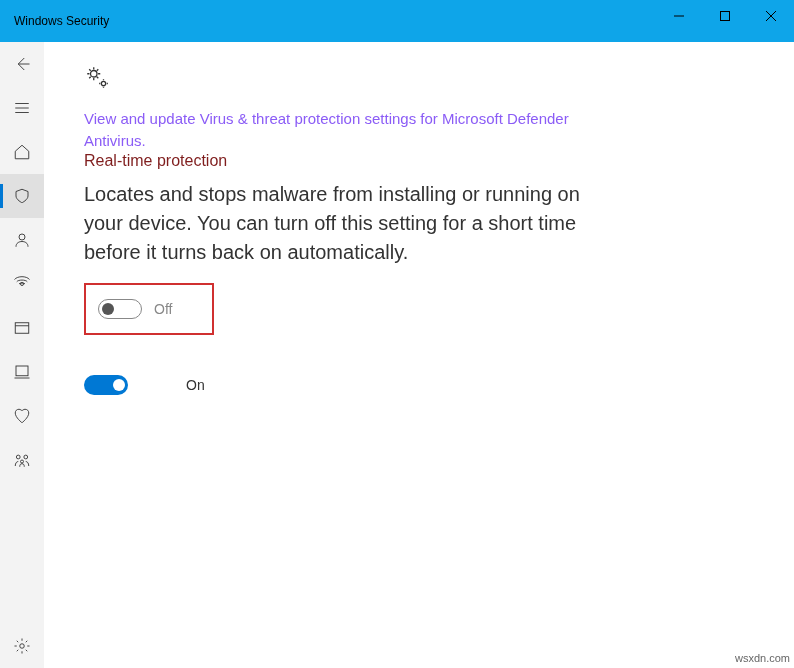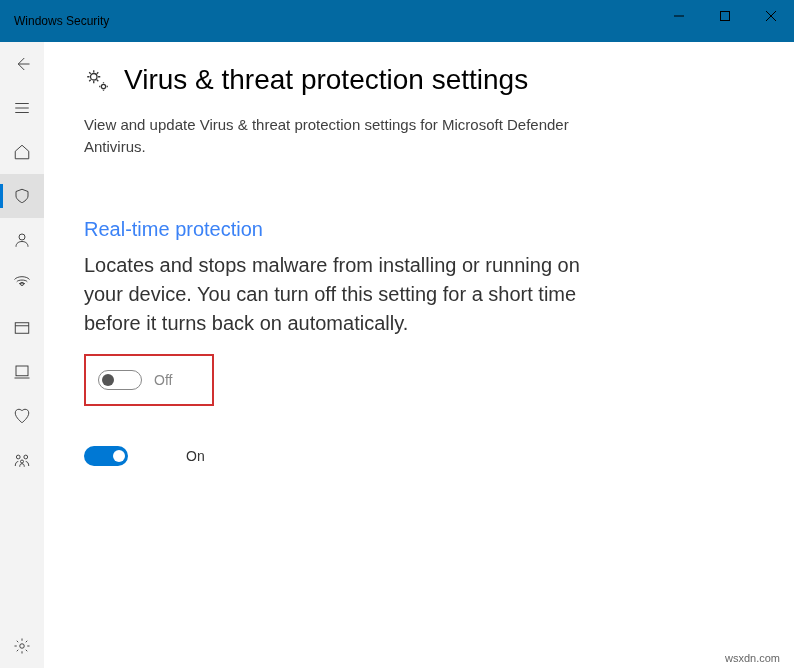--- a/index.html
+++ b/index.html
@@ -1,57 +1,57 @@
 <!DOCTYPE html>
 <html><head>
   <meta charset="utf-8">
   <style>
     * { box-sizing: border-box; margin: 0; padding: 0; font-family: 'Segoe UI', sans-serif; }
     body { width: 794px; height: 668px; background: #fff; overflow: hidden; position: relative; }
     
-    .titlebar { height: 42px; display: flex; align-items: center; padding-left: 14px; background: #0369a1; position: relative; }
+    .titlebar { height: 42px; display: flex; align-items: center; padding-left: 14px; background: #0ea5e9; position: relative; }
     .titlebar-title { font-size: 12px; color: #000; }
     .window-controls { position: absolute; right: 0; top: 0; display: flex; }
     .win-btn { width: 46px; height: 32px; display: flex; align-items: center; justify-content: center; cursor: pointer; }
     .win-btn svg { width: 10px; height: 10px; }
     
     .body-area { display: flex; height: calc(100% - 42px); }
     
     .sidebar { width: 44px; background: #f3f3f3; display: flex; flex-direction: column; border-right: 0; position: relative; height: 100%; }
     .sidebar-top { display: flex; flex-direction: column; }
     .sidebar-item { width: 44px; height: 44px; display: flex; align-items: center; justify-content: center; cursor: pointer; position: relative; }
     .sidebar-item.selected { background: #e0e0e0; }
     .sidebar-item.selected::before { content:""; position:absolute; left:0; top:10px; bottom:10px; width:3px; background:#0078d4; }
     .sidebar-item svg { width: 18px; height: 18px; stroke: #333; fill: none; stroke-width: 1.2; }
     .sidebar-bottom { margin-top: auto; }
     
     .content { flex: 1; padding: 22px 40px 0 40px; overflow: hidden; }
     
     .page-header { display: flex; align-items: center; gap: 14px; margin-bottom: 18px; }
     .page-header svg { width: 26px; height: 26px; stroke:#333; fill:none; stroke-width:1.2; }
     .page-title { font-size: 28px; font-weight: 500; color: #000; }
-    .page-subtitle { font-size: 15px; color: #404040; max-width: 490px; line-height: 1.45; margin-bottom: 60px; }
+    .page-subtitle { font-size: 15px; color: #8b5cf6; max-width: 490px; line-height: 1.45; }
     
     .section { margin-bottom: 40px; max-width: 500px; }
-    .section-title { font-size: 20px; font-weight: 500; color: #3b82f6; margin-bottom: 10px; }
+    .section-title { font-size: 16px; font-weight: 500; color: #7f1d1d; margin-bottom: 10px; }
     .section-desc { font-size: 20px; color: #333; line-height: 1.45; margin-bottom: 16px; }
     
     .highlight-box { border: 2px solid #d03030; padding: 14px 12px; display: inline-flex; align-items: center; gap: 12px; width: 130px; }
     
     .toggle-wrap { display: flex; align-items: center; gap: 14px; }
     .toggle { width: 44px; height: 20px; border-radius: 10px; position: relative; cursor: pointer; }
     .toggle.off { border: 1.5px solid #888; background: #fff; }
     .toggle.off .knob { width: 12px; height: 12px; background: #555; border-radius: 50%; position: absolute; left: 3px; top: 50%; transform: translateY(-50%); }
     .toggle.on { background: #0078d4; }
     .toggle.on .knob { width: 12px; height: 12px; background: #fff; border-radius: 50%; position: absolute; right: 3px; top: 50%; transform: translateY(-50%); }
     .toggle-label { font-size: 14px; }
     .toggle-label.off { color: #888; }
     .toggle-label.on { color: #333; margin-left: 44px; }
     
-    .watermark { position: absolute; right: 14px; bottom: 4px; font-size: 11px; color: #666; }
+    .watermark { position: absolute; right: 4px; bottom: 4px; font-size: 11px; color: #666; }
   </style>
 </head>
 <body>
 
 <div class="titlebar">
   <span class="titlebar-title">Windows Security</span>
   <div class="window-controls">
     <div class="win-btn">
       <svg viewBox="0 0 10 10">
           <line x1="0" y1="5" x2="10" y2="5" stroke="#000" stroke-width="1"></line>
@@ -146,21 +146,20 @@
   </div>
 
   <div class="content">
     <div class="page-header">
       <svg viewBox="0 0 24 24">
         <circle cx="9" cy="9" r="3"></circle>
           <path d="M9 3 L9 5 M9 13 L9 15 M3 9 L5 9 M13 9 L15 9 M4.8 4.8 L6.2 6.2 M11.8 11.8 L13.2 13.2 M13.2 4.8 L11.8 6.2 M6.2 11.8 L4.8 13.2"></path>
         <circle cx="18" cy="18" r="2"></circle>
           <path d="M18 14 L18 15 M18 21 L18 22 M14 18 L15 18 M21 18 L22 18"></path>
       </svg>
-      <h1 class="page-title">Virus &amp; threat protection settings</h1>
     </div>
     <p class="page-subtitle">View and update Virus &amp; threat protection settings for Microsoft Defender Antivirus.</p>
 
     <div class="section">
       <h2 class="section-title">Real-time protection</h2>
       <p class="section-desc">Locates and stops malware from installing or running on your device. You can turn off this setting for a short time before it turns back on automatically.</p>
       <div class="highlight-box">
         <div class="toggle off">
             <div class="knob"></div>
           </div>

